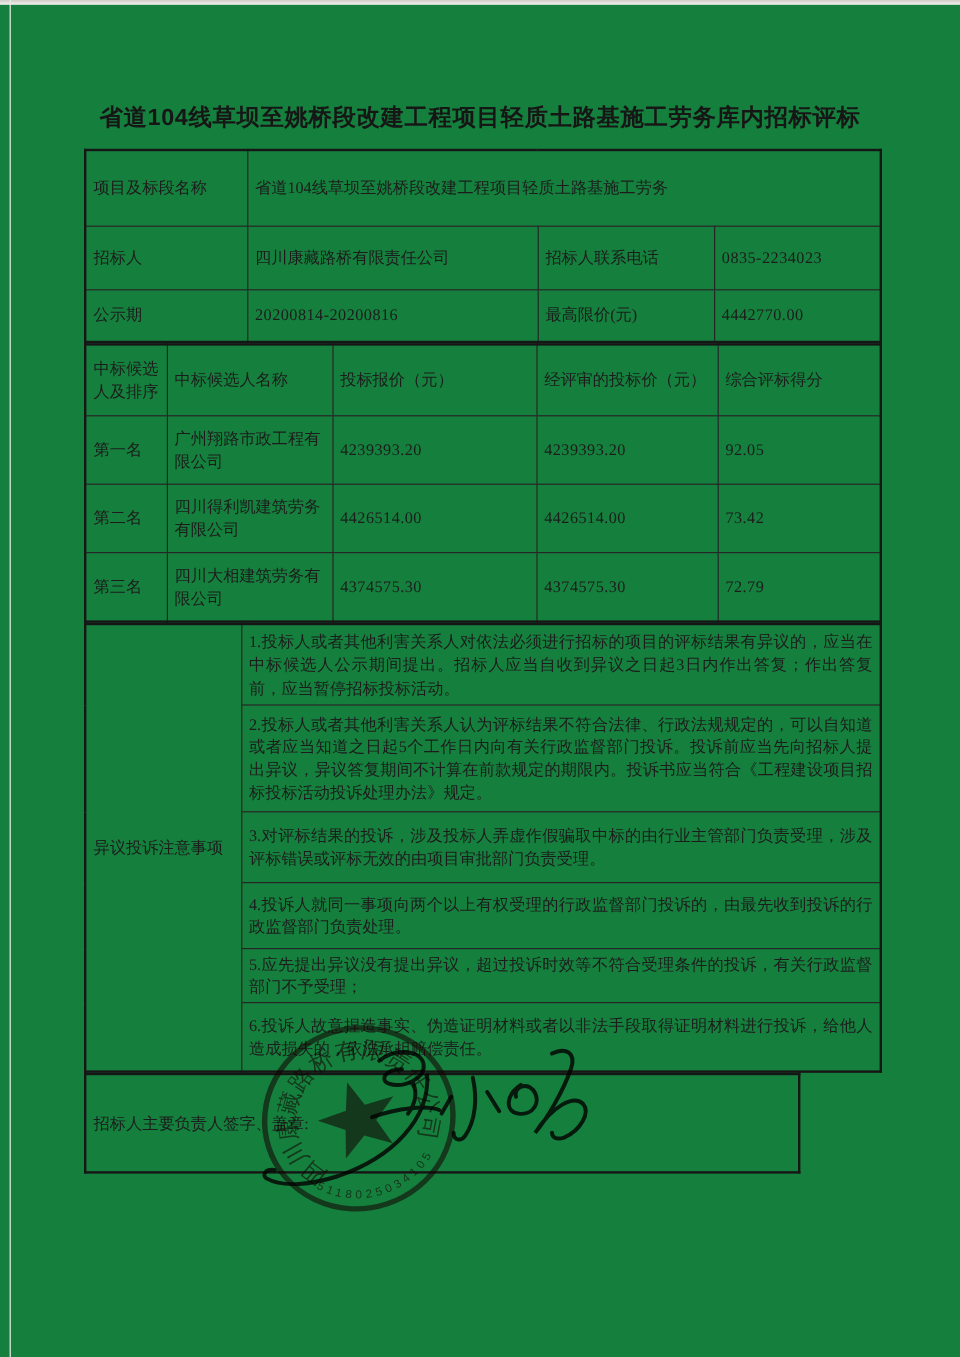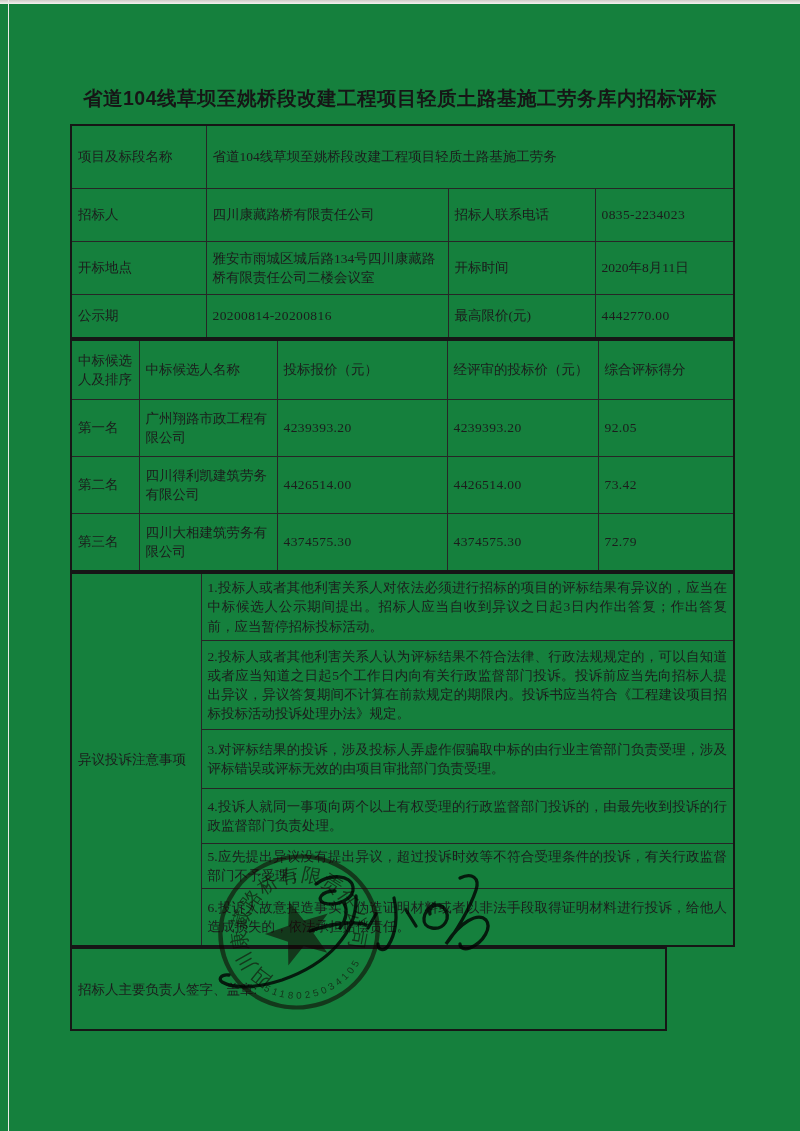--- a/index.html
+++ b/index.html
@@ -67,26 +67,20 @@
     <tbody>
         <tr class="info-r1">
       <td class="lbl">项目及标段名称</td>
       <td class="left" colspan="3">省道104线草坝至姚桥段改建工程项目轻质土路基施工劳务</td>
     </tr>
     <tr class="info-r2">
       <td class="lbl">招标人</td>
       <td>四川康藏路桥有限责任公司</td>
       <td class="lbl">招标人联系电话</td>
       <td class="num">0835-2234023</td>
-    </tr>
-    <tr class="info-r3">
-      <td class="lbl">开标地点</td>
-      <td>雅安市雨城区城后路134号四川康藏路桥有限责任公司二楼会议室</td>
-      <td class="lbl">开标时间</td>
-      <td>2020年8月11日</td>
     </tr>
     <tr class="info-r4">
       <td class="lbl">公示期</td>
       <td class="num">20200814-20200816</td>
       <td class="lbl">最高限价(元)</td>
       <td class="num">4442770.00</td>
     </tr>
   </tbody>
     </table>
 

